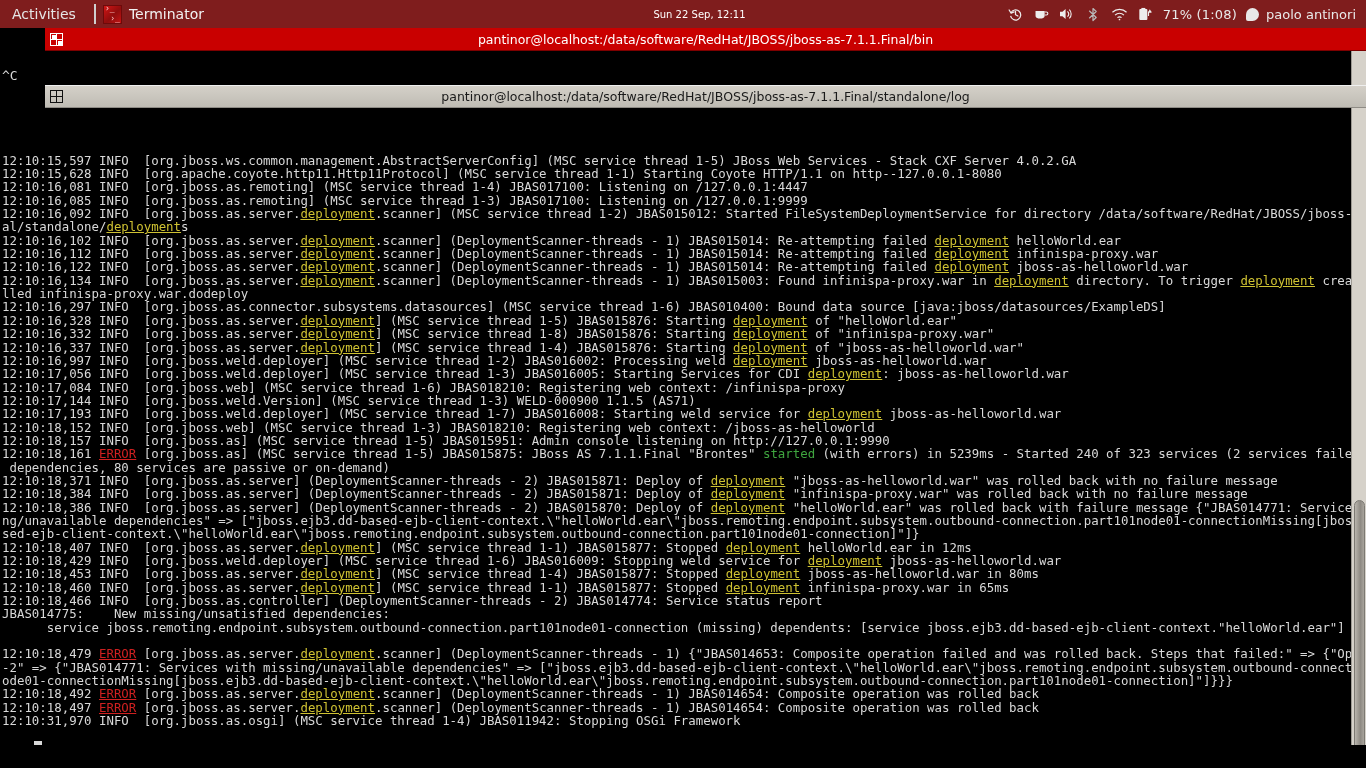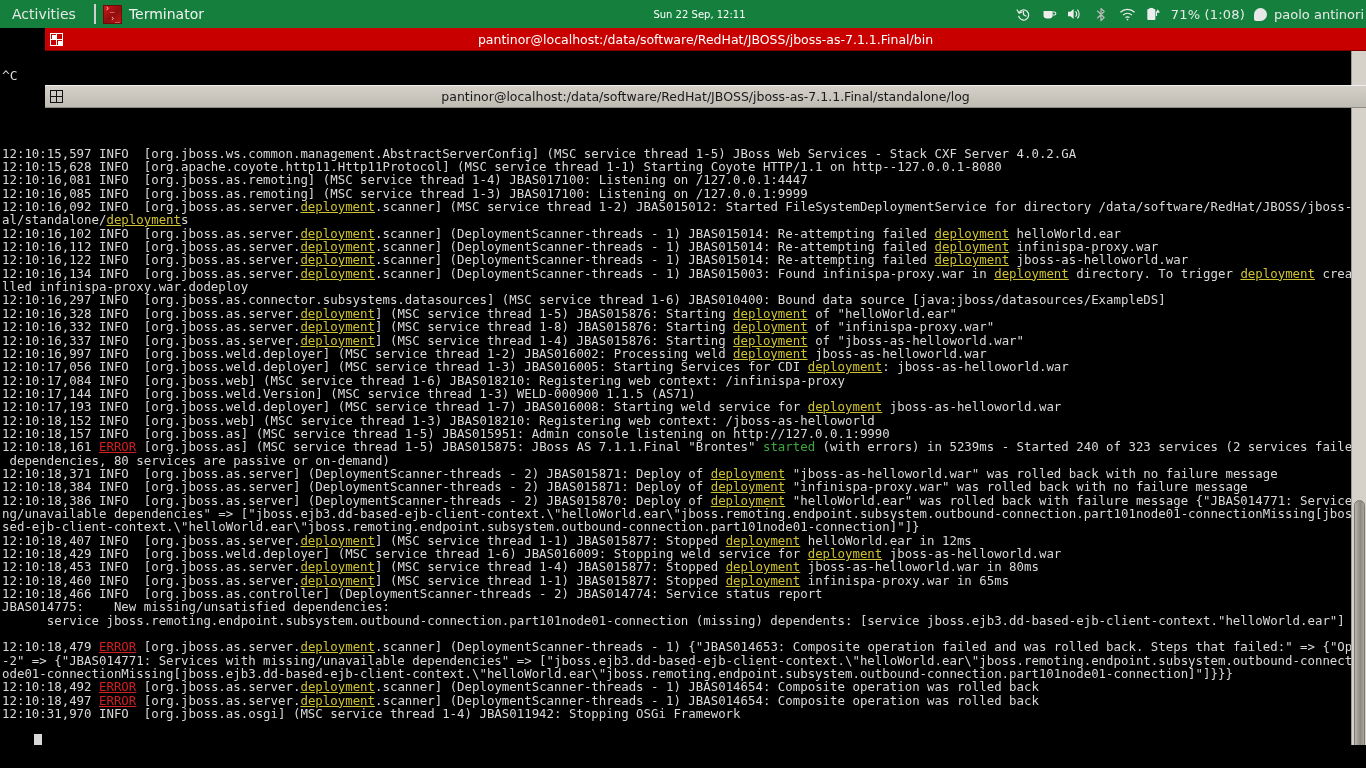--- a/index.html
+++ b/index.html
@@ -15,21 +15,21 @@
     font-family: "DejaVu Sans", sans-serif;
     -webkit-font-smoothing: antialiased;
   }
 
   
   #topbar {
     position: absolute;
     top: 0; left: 0;
     width: 1366px;
     height: 28px;
-    background: #15803d;
+    background: #7f1d1d;
     color: #ffffff;
     display: flex;
     align-items: center;
     font-size: 13.5px;
     font-family: "DejaVu Sans", sans-serif;
     z-index: 50;
   }
   #activities {
     padding: 0 14px 0 12px;
     height: 28px;
@@ -85,21 +85,21 @@
     color: #ffffff;
     pointer-events: none;
     margin-left: 33px;
   }
   #clock span { pointer-events: auto; }
   #tray {
     margin-left: auto;
     display: flex;
     align-items: center;
     gap: 9px;
-    padding-right: 2px;
+    padding-right: 10px;
     font-size: 13px;
     color: #e9e9e9;
     z-index: 2;
   }
   #tray .tray-ico {
     display: inline-flex;
     align-items: center;
     justify-content: center;
     width: 17px; height: 17px;
     line-height: 1;
@@ -216,21 +216,21 @@
   #win-bottom {
     position: absolute;
     top: 85px; left: 0;
     width: 1366px;
     height: 683px;
     background: #000;
   }
   #log-body {
     position: relative;
     height: 660px;
-    padding: 12px 0 0 2px;
+    padding: 19px 0 0 2px;
     box-sizing: border-box;
   }
   #log-lines {
     width: 1348px;
   }
   .ln { white-space: pre; }
 
   
   .c-white   { color: #d9d9d9; }
   .c-err     { color: #cf2020; text-decoration: underline; }

